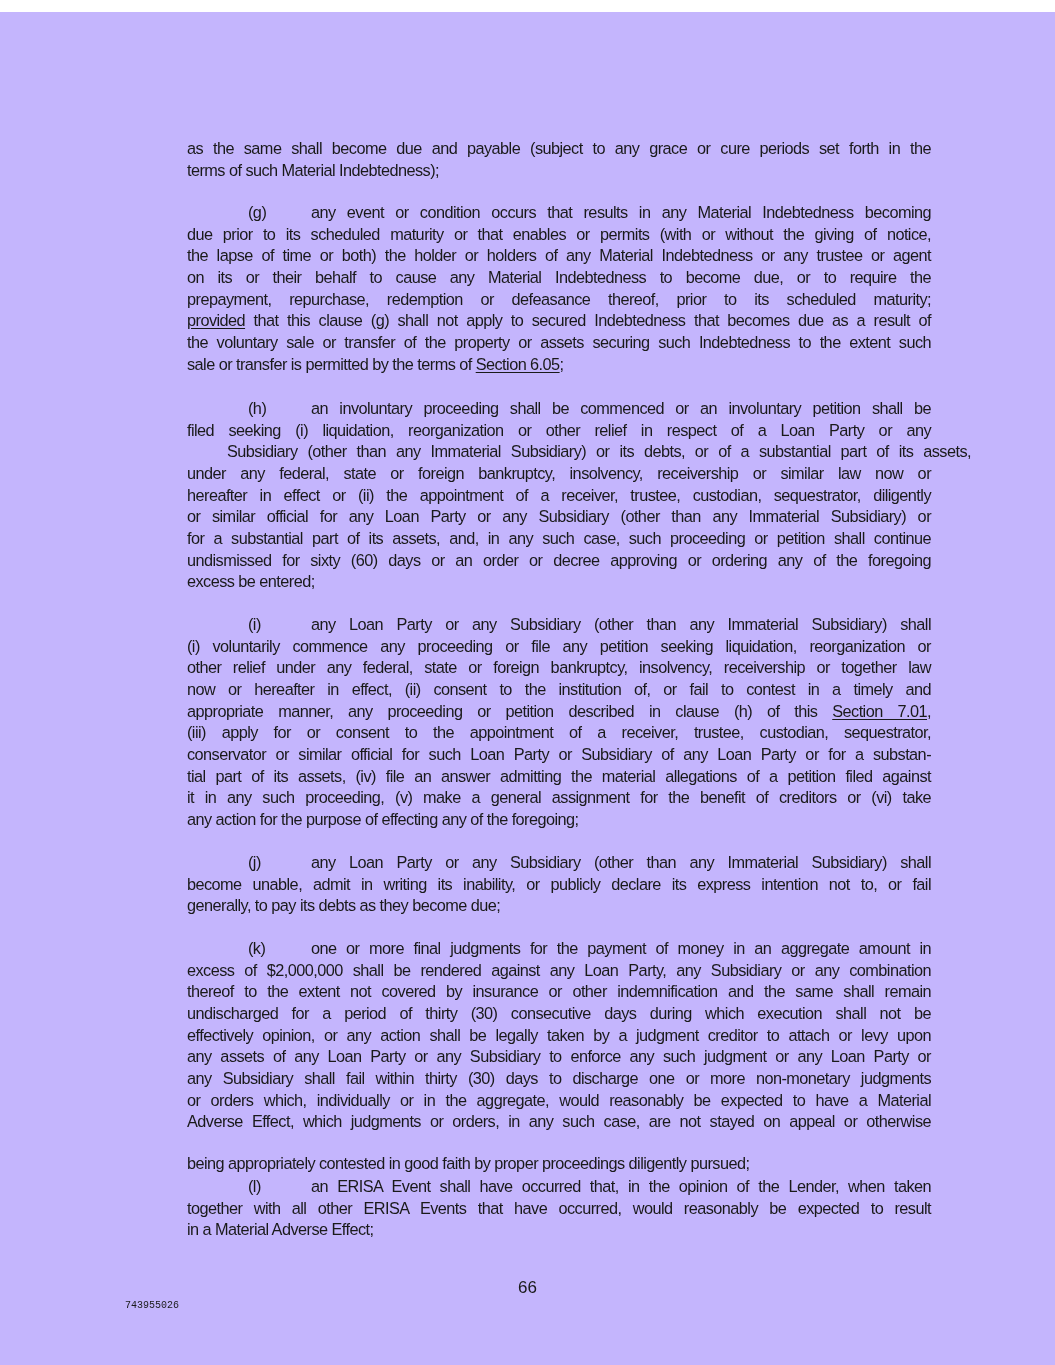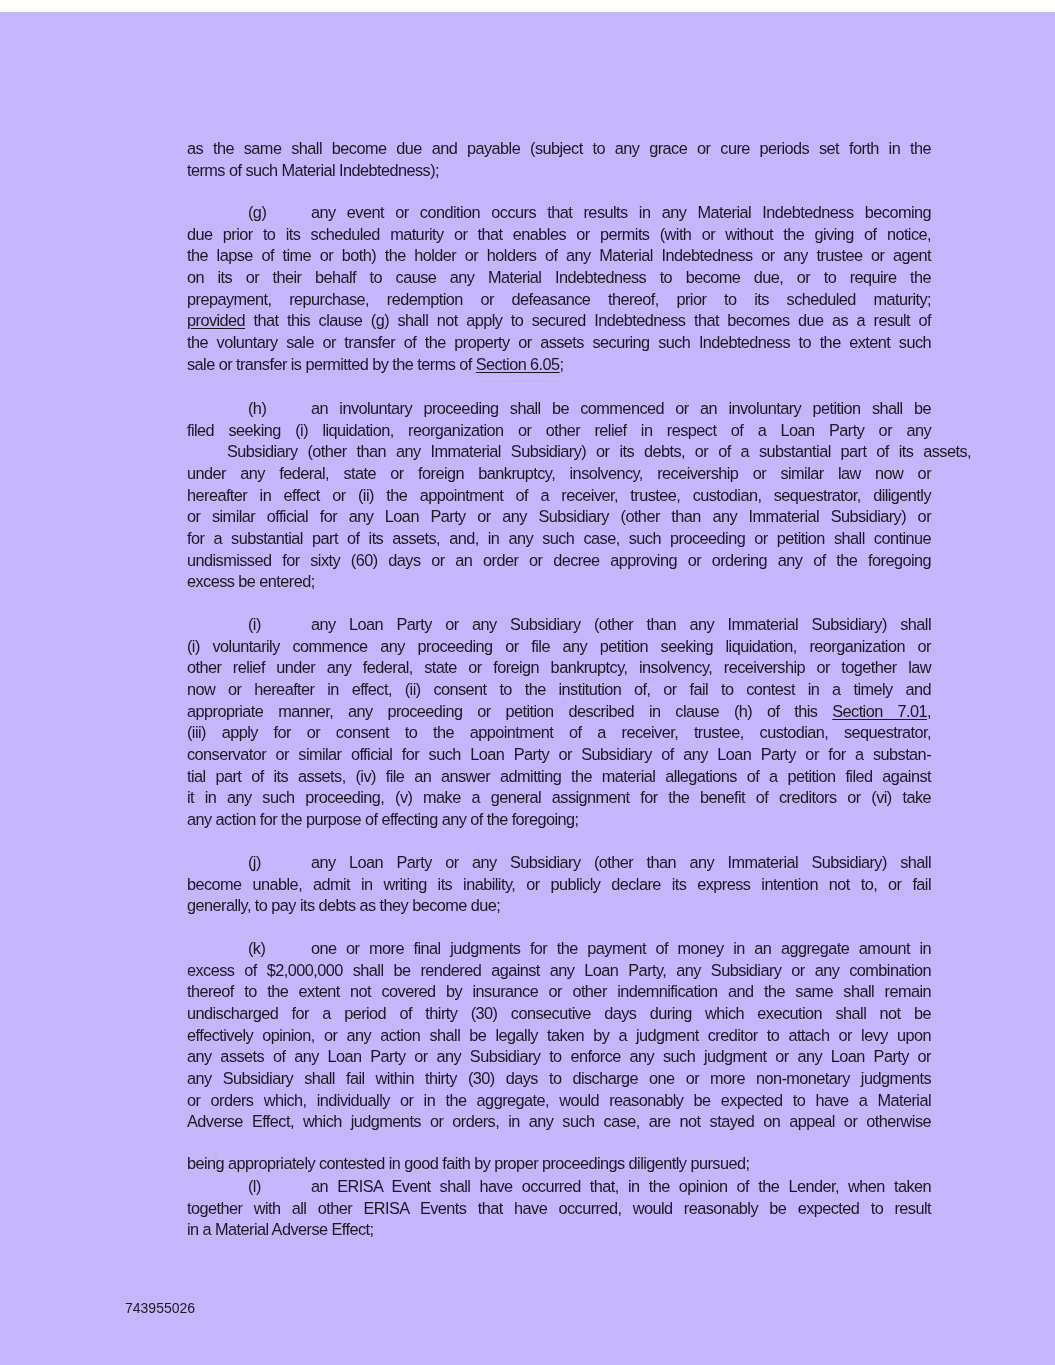--- a/index.html
+++ b/index.html
@@ -20,21 +20,21 @@
   }
   .ln.last { text-align-last: left; }
   .cond { letter-spacing: -0.55px; word-spacing: 0px; }
   .u { text-decoration: underline; text-underline-offset: 2px; }
   .pagenum {
     position: absolute; left: 0; width: 1055px; top: 1266px; text-align: center;
     font-family: "Liberation Sans", sans-serif; font-size: 17px; color: #1a1a1a;
   }
   .docid {
     position: absolute; left: 125px; top: 1288px;
-    font-family: Liberation Sans, sans-serif; font-size: 14px; color: #1a1a1a;
+    font-family: Liberation Mono, monospace; font-size: 10px; color: #1a1a1a;
   }
 </style>
 </head>
 <body>
 
 <div class="page">
   <div class="col" id="text-col" style="top: 0px;">
       <div style="position: absolute; left: 0px; width: 744px; top: 126px;">
         <div class="ln cond" style="position: absolute; left: 0px; top: 0px; width: 744px; white-space: normal; overflow: visible;"><span>as the same shall become due and payable (subject to any grace or cure periods set forth in the</span></div>
         <div class="ln cond last" style="position: absolute; left: 0px; top: 21.65px; width: 744px; white-space: normal; overflow: visible;"><span>terms of such Material Indebtedness);</span></div>
@@ -88,14 +88,15 @@
         <div class="ln cond" style="position: absolute; left: 0px; top: 151.55px; width: 744px; white-space: normal; overflow: visible;"><span>or orders which, individually or in the aggregate, would reasonably be expected to have a Material</span></div>
         <div class="ln cond" style="position: absolute; left: 0px; top: 173.2px; width: 744px; white-space: normal; overflow: visible;"><span>Adverse Effect, which judgments or orders, in any such case, are not stayed on appeal or otherwise</span></div>
         <div class="ln cond last" style="position: absolute; left: 0px; top: 194.85px; width: 744px; white-space: normal; overflow: visible; margin-top: 20px;"><span>being appropriately contested in good faith by proper proceedings diligently pursued;</span></div>
       </div>
       <div style="position: absolute; left: 0px; width: 744px; top: 1164px;">
         <div class="ln cond" style="position: absolute; left: 0px; top: 0px; width: 744px; white-space: normal; overflow: visible; padding-left: 124px; box-sizing: border-box;"><span style="position: absolute; left: 61px;">(l)</span><span>an ERISA Event shall have occurred that, in the opinion of the Lender, when taken</span></div>
         <div class="ln cond" style="position: absolute; left: 0px; top: 21.65px; width: 744px; white-space: normal; overflow: visible;"><span>together with all other ERISA Events that have occurred, would reasonably be expected to result</span></div>
         <div class="ln cond last" style="position: absolute; left: 0px; top: 43.3px; width: 744px; white-space: normal; overflow: visible;"><span>in a Material Adverse Effect;</span></div>
       </div>
     </div>
+  <div class="pagenum">66</div>
   <div class="docid">743955026</div>
 </div>
 
 </body></html>

